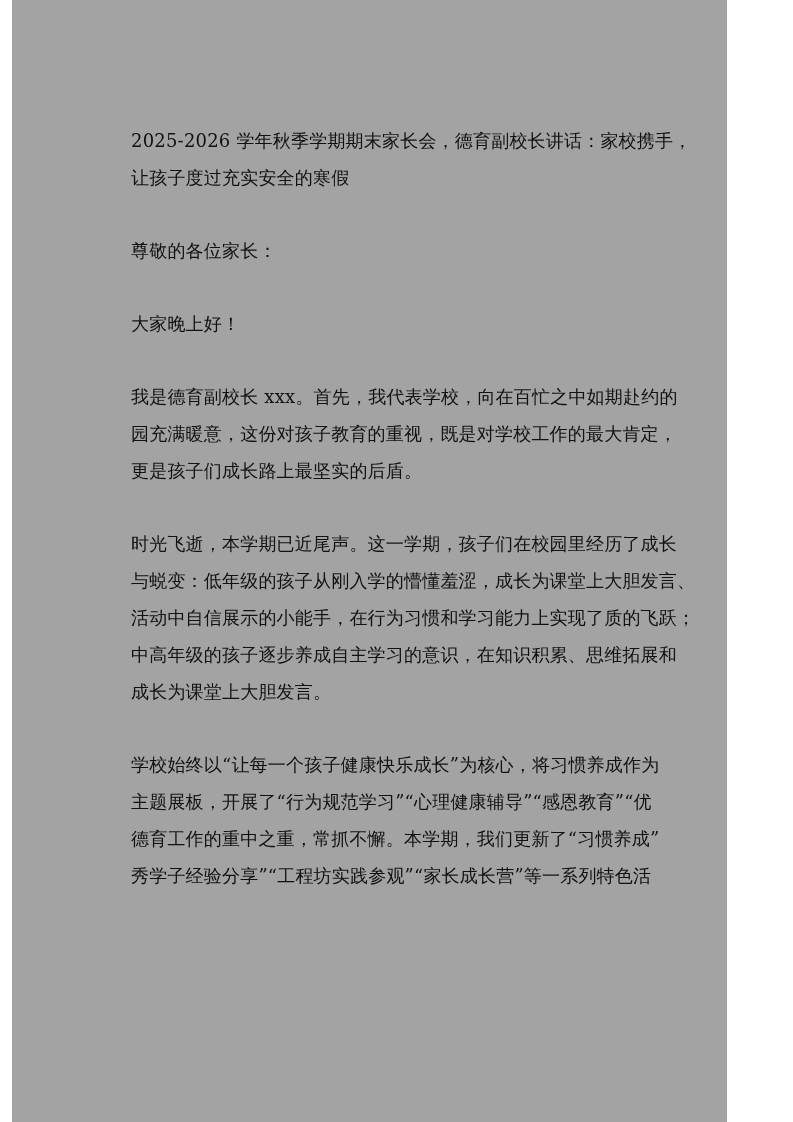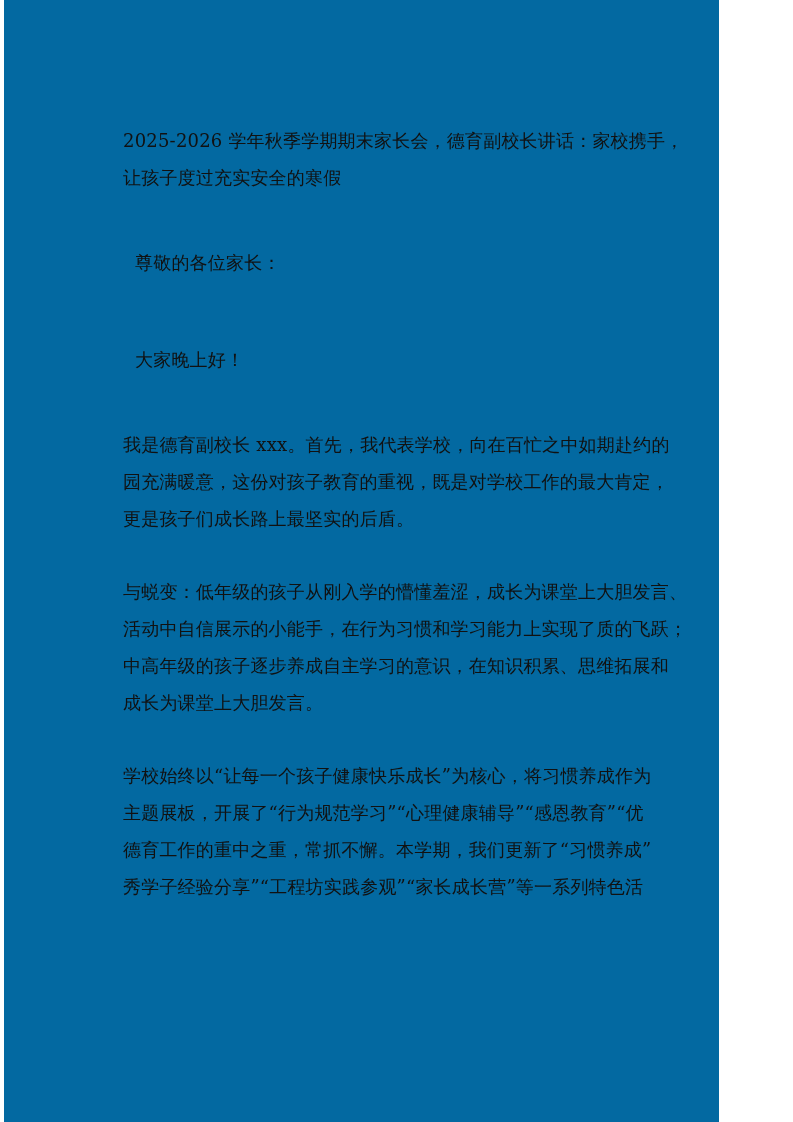--- a/index.html
+++ b/index.html
@@ -1,22 +1,22 @@
 <!DOCTYPE html>
 <html><head>
 <meta charset="utf-8">
 <style>
   html, body { margin: 0; padding: 0; background: #ffffff; }
   body { width: 793px; height: 1122px; overflow: hidden; position: relative;
          font-family: "DejaVu Serif", "Liberation Serif", serif; color: #111; }
-  .page { position: absolute; left: 4px; top: 0; width: 715px; height: 1122px; background: #0369a1; }
+  .page { position: absolute; left: 12px; top: 0; width: 715px; height: 1122px; background: #a3a3a3; }
   .content { position: absolute; left: 119px; top: 122px; width: 560px; }
   .line { height: 37px; line-height: 37px; font-size: 18px; white-space: nowrap; letter-spacing: 0.2px; }
   .gap { height: 36px; }
-  p { margin: 12px; }
+  p { margin: 0; }
 </style>
 </head>
 <body>
 
 <div class="page">
   <div class="content">
 
     <div>
       <div class="line">2025-2026 学年秋季学期期末家长会，德育副校长讲话：家校携手，</div>
       <div class="line">让孩子度过充实安全的寒假</div>
@@ -30,20 +30,21 @@
 
     <div class="gap"></div>
     <div>
       <div class="line">我是德育副校长 xxx。首先，我代表学校，向在百忙之中如期赴约的</div>
       <div class="line">园充满暖意，这份对孩子教育的重视，既是对学校工作的最大肯定，</div>
       <div class="line">更是孩子们成长路上最坚实的后盾。</div>
     </div>
 
     <div class="gap"></div>
     <div>
+      <div class="line">时光飞逝，本学期已近尾声。这一学期，孩子们在校园里经历了成长</div>
       <div class="line">与蜕变：低年级的孩子从刚入学的懵懂羞涩，成长为课堂上大胆发言、</div>
       <div class="line">活动中自信展示的小能手，在行为习惯和学习能力上实现了质的飞跃；</div>
       <div class="line">中高年级的孩子逐步养成自主学习的意识，在知识积累、思维拓展和</div>
       <div class="line">成长为课堂上大胆发言。</div>
     </div>
 
     <div class="gap"></div>
     <div>
       <div class="line">学校始终以“让每一个孩子健康快乐成长”为核心，将习惯养成作为</div>
       <div class="line">主题展板，开展了“行为规范学习”“心理健康辅导”“感恩教育”“优</div>

